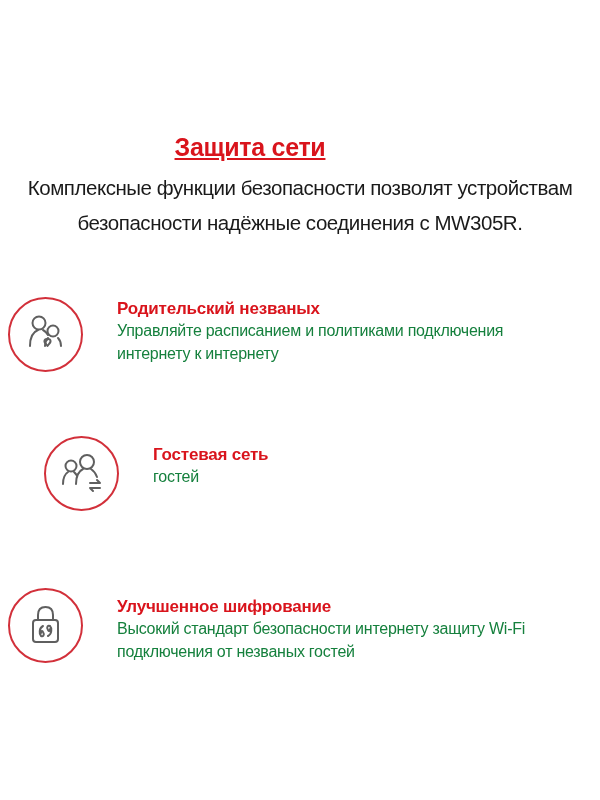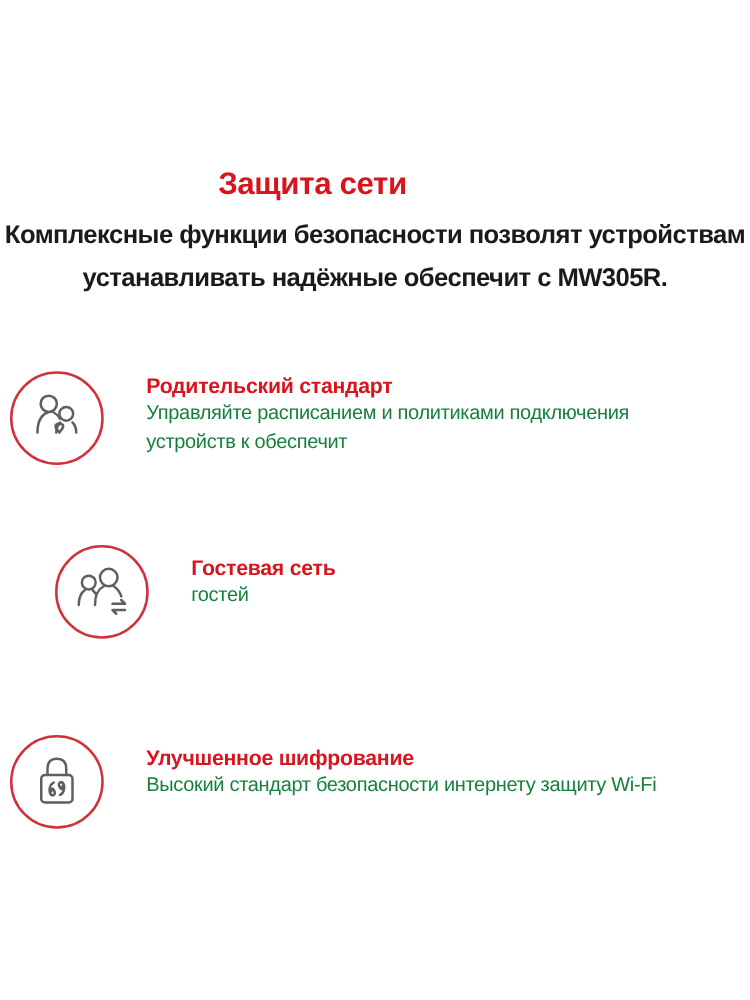--- a/index.html
+++ b/index.html
@@ -20,33 +20,33 @@
       top: 130px;
       left: 0;
       width: 500px;
       text-align: center;
       font-size: 25px;
       font-weight: bold;
       color: #d9141c;
       letter-spacing: -0.3px;
       margin: 0;
       line-height: 34px;
+      text-decoration: underline;
     }
     .subtitle {
       position: absolute;
       top: 170px;
       left: 0;
       width: 600px;
       text-align: center;
       font-size: 20.5px;
       line-height: 35px;
       color: #1a1a1a;
       letter-spacing: -0.45px;
       margin: 0;
-      font-weight: bold;
     }
     .subtitle span { display: block; white-space: nowrap; }
     .feature {
       position: absolute;
       left: 0;
       width: 600px;
       height: 90px;
     }
     .icon-circle {
       position: absolute;
@@ -85,45 +85,45 @@
     }
     .feature-desc span { display: block; white-space: nowrap; }
   </style>
 </head>
 <body>
 
 <h1 class="title">Защита сети</h1>
 
 <p class="subtitle">
   <span>Комплексные функции безопасности позволят устройствам</span>
-  <span>устанавливать надёжные обеспечит с MW305R.</span>
+  <span>безопасности надёжные соединения с MW305R.</span>
 </p>
 
 <div class="feature" style="top:297px;">
   <div class="icon-circle" style="top:0px;">
     <svg viewBox="0 0 71 71" fill="none" stroke="#5f5f5f" stroke-width="2" stroke-linecap="round" stroke-linejoin="round">
 
       <circle cx="29" cy="24" r="6.5"></circle>
 
       <path d="M20 47 C20 38 23 33 28 31"></path>
       <path d="M33 31 C35 32 37 34 38 36"></path>
 
       <circle cx="43" cy="32" r="5.5"></circle>
 
       <path d="M35 47 C35 43 36 41 38 39"></path>
       <path d="M48 39 C50 41 51 44 51 47"></path>
 
       <path d="M36 45 C33 42 35 39 37.5 40.5 C40 39 42 42 39 45 L37.5 47 Z"></path>
     </svg>
   </div>
   <div class="feature-text" style="top:1px;">
-    <div class="feature-title">Родительский стандарт</div>
+    <div class="feature-title">Родительский незваных</div>
     <div class="feature-desc">
       <span>Управляйте расписанием и политиками подключения</span>
-      <span>устройств к обеспечит</span>
+      <span>интернету к интернету</span>
     </div>
   </div>
 </div>
 
 <div class="feature" style="top:436px;margin-left:36px;">
   <div class="icon-circle" style="top:0px;">
     <svg viewBox="0 0 71 71" fill="none" stroke="#5f5f5f" stroke-width="2" stroke-linecap="round" stroke-linejoin="round">
 
       <circle cx="25" cy="28" r="5.5"></circle>
 
@@ -156,15 +156,16 @@
       <rect x="23" y="30" width="25" height="22" rx="3"></rect>
 
       <path d="M33 36 C29 38 29 44 31 46 C33 47 35 45 33 42 C32 40 31 41 31 43"></path>
       <path d="M38 46 C42 44 42 38 40 36 C38 35 36 37 38 40 C39 42 40 41 40 39"></path>
     </svg>
   </div>
   <div class="feature-text" style="top:8px;">
     <div class="feature-title">Улучшенное шифрование</div>
     <div class="feature-desc">
       <span>Высокий стандарт безопасности интернету защиту Wi-Fi</span>
+      <span>подключения от незваных гостей</span>
     </div>
   </div>
 </div>
 
 </body></html>

